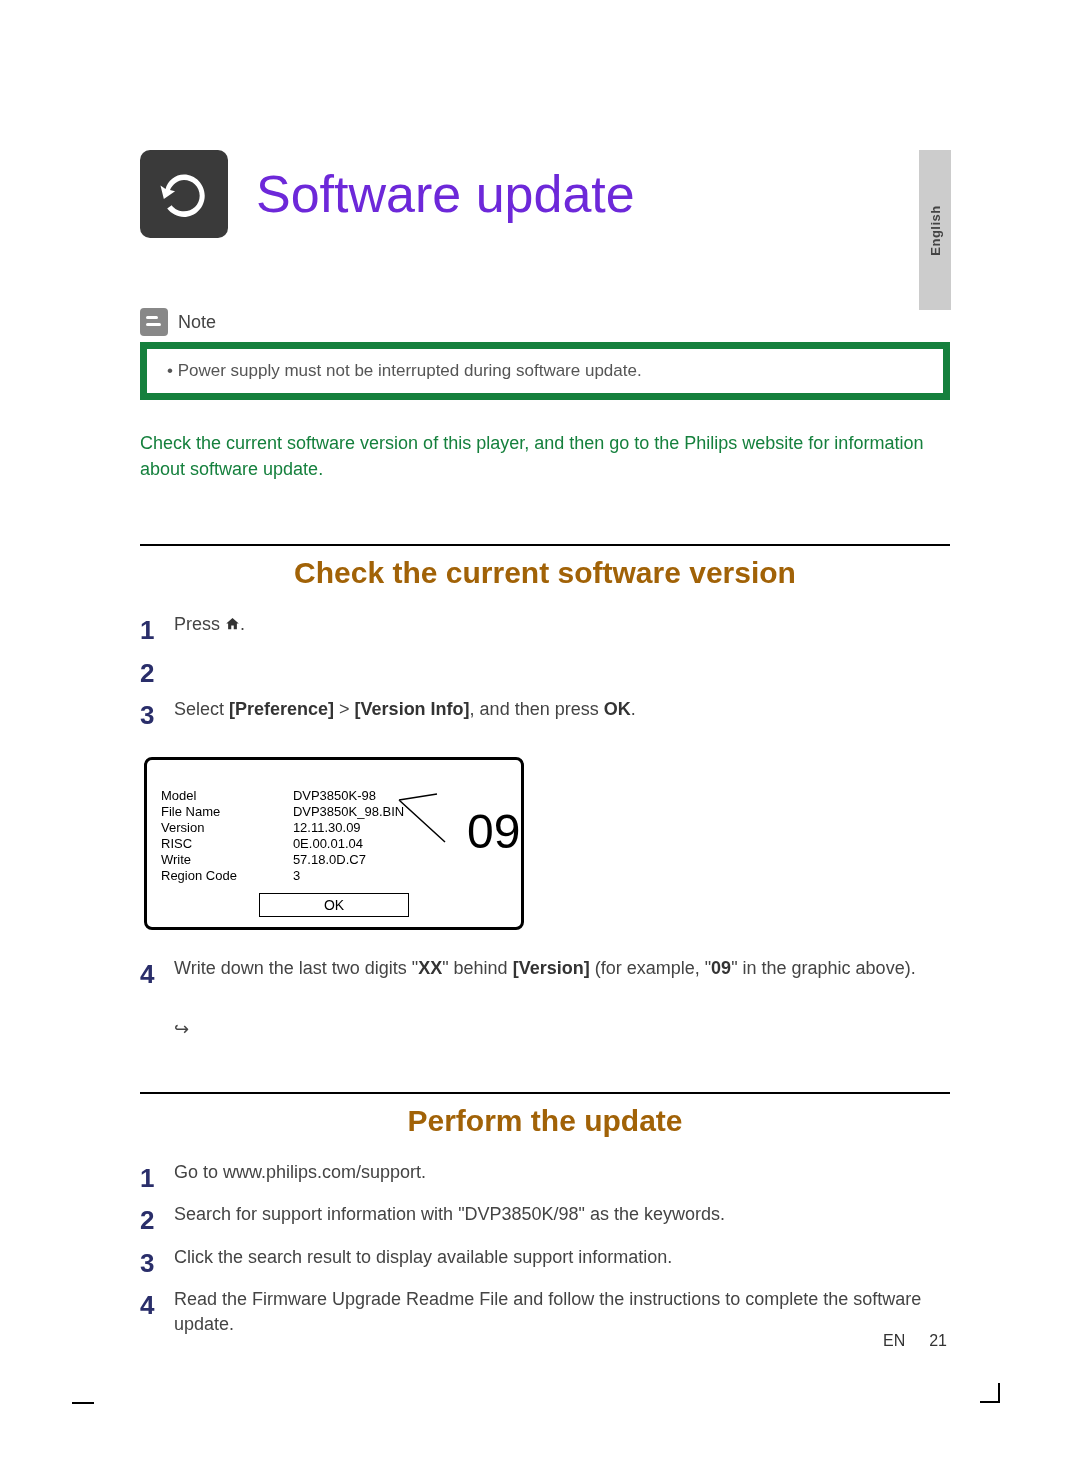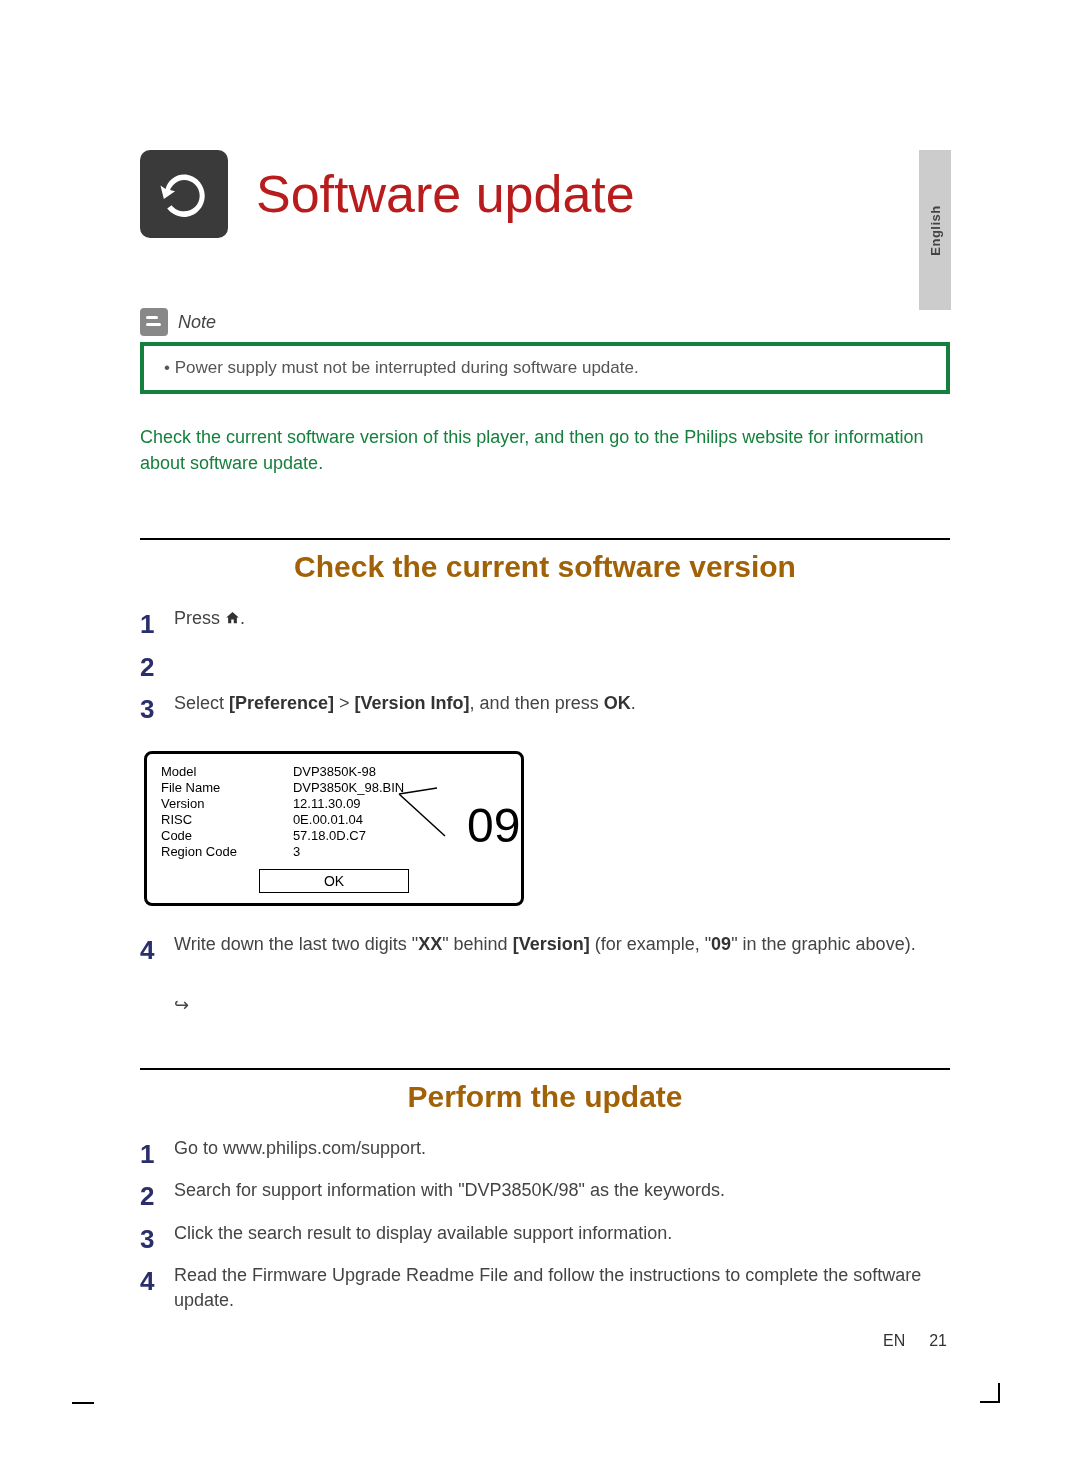--- a/index.html
+++ b/index.html
@@ -3,42 +3,42 @@
 <meta charset="utf-8">
 <style>
 * { box-sizing: border-box; margin: 0; padding: 0; }
 html, body { width: 1080px; height: 1460px; background: #fff; font-family: "Gill Sans", "Gill Sans MT", "Segoe UI", sans-serif; color: #3a3a3a; }
 .page { position: relative; width: 1080px; height: 1460px; padding: 150px 130px 0 140px; }
 .lang-tab { position: absolute; top: 150px; right: 129px; width: 32px; height: 160px; background: #ccc; display: flex; align-items: center; justify-content: center; }
 .lang-tab span { transform: rotate(-90deg); font-size: 13px; font-weight: bold; color: #444; letter-spacing: 0.5px; }
 .title-block { display: flex; align-items: center; gap: 28px; margin-bottom: 70px; }
 .title-icon { width: 88px; height: 88px; background: #3a3a3a; border-radius: 10px; display: flex; align-items: center; justify-content: center; }
 .title-icon svg { width: 56px; height: 56px; fill: #fff; }
-h1.title { font-size: 52px; font-weight: 300; color: #b91c1c; }
+h1.title { font-size: 52px; font-weight: 300; color: #6d28d9; }
 .note-block { margin-bottom: 30px; }
 .note-head { display: flex; align-items: center; gap: 10px; margin-bottom: 6px; }
 .note-icon { width: 28px; height: 28px; background: #888; border-radius: 4px; position: relative; }
 .note-icon::before, .note-icon::after { content: ""; position: absolute; background: #fff; height: 3px; left: 6px; right: 7px; border-radius: 2px; }
 .note-icon::before { top: 8px; right: 10px; }
 .note-icon::after { top: 15px; }
-.note-label { font-size: 18px; color: #444; font-style: italic; }
-.note-body { border: 4px solid #15803d; padding: 12px 16px; font-size: 17px; color: #555; }
+.note-label { font-size: 18px; color: #444; }
+.note-body { border: 7px solid #15803d; padding: 12px 16px; font-size: 17px; color: #555; }
 .note-body ul { list-style: none; padding-left: 4px; }
 .note-body li::before { content: "• "; }
 .intro { font-size: 18px; color: #15803d; line-height: 1.45; margin-bottom: 62px; }
 .section-divider { border: none; border-top: 2px solid #000; margin-bottom: 10px; }
 h2.section { font-size: 30px; font-weight: 700; color: #a16207; margin-bottom: 22px; text-align: center; }
 ol.steps { list-style: none; margin: 0 0 24px 0; }
 ol.steps > li { display: flex; align-items: flex-start; font-size: 18px; color: #444; margin-bottom: 6px; line-height: 1.4; }
 ol.steps > li .num { font-size: 26px; font-weight: bold; color: #2a2e6a; width: 34px; flex-shrink: 0; }
 ol.steps > li .txt { flex: 1; }
 ol.steps > li .txt .icon-home, .txt .icon-gear { display: inline-block; vertical-align: middle; }
 .icon-home svg, .icon-gear svg { width: 15px; height: 15px; fill: #333; }
 .bold { font-weight: bold; color: #333; }
-.version-graphic { width: 380px; border: 3px solid #000; border-radius: 8px; padding: 10px 14px 10px 14px; margin: 10px 0 26px 4px; position: relative; font-family: Arial, sans-serif; font-size: 13px; color: #000; }
+.version-graphic { width: 380px; border: 3px solid #000; border-radius: 8px; padding: 28px 14px 10px 14px; margin: 10px 0 26px 4px; position: relative; font-family: Arial, sans-serif; font-size: 13px; color: #000; }
 .vg-rows { display: flex; gap: 56px; }
 .vg-col { display: flex; flex-direction: column; gap: 1px; }
 .vg-ok { margin: 10px auto 0; width: 150px; border: 1.5px solid #000; text-align: center; padding: 3px 0; font-size: 14px; }
 .vg-callout { position: absolute; top: 32px; left: 250px; }
 .vg-callout-num { font-size: 48px; font-weight: 300; position: absolute; left: 70px; top: 12px; }
 .sub-bullet { display: flex; gap: 10px; margin-left: 34px; font-size: 18px; color: #444; }
 .sub-bullet .arrow { font-size: 18px; line-height: 1.4; }
 .footer { position: absolute; bottom: 110px; right: 133px; font-size: 16px; color: #333; }
 .footer .en { font-weight: normal; margin-right: 24px; }
 .crop-tl { position: absolute; left: 72px; bottom: 56px; width: 22px; height: 2px; background: #000; }
@@ -97,21 +97,21 @@
     </li>
   </ol>
 
   <div class="version-graphic">
     <div class="vg-rows">
       <div class="vg-col">
         <span>Model</span>
         <span>File Name</span>
         <span>Version</span>
         <span>RISC</span>
-        <span>Code</span>
+        <span>Write</span>
         <span>Region Code</span>
       </div>
       <div class="vg-col">
         <span>DVP3850K-98</span>
         <span>DVP3850K_98.BIN</span>
         <span>12.11.30.09</span>
         <span>0E.00.01.04</span>
         <span>57.18.0D.C7</span>
         <span>3</span>
       </div>

